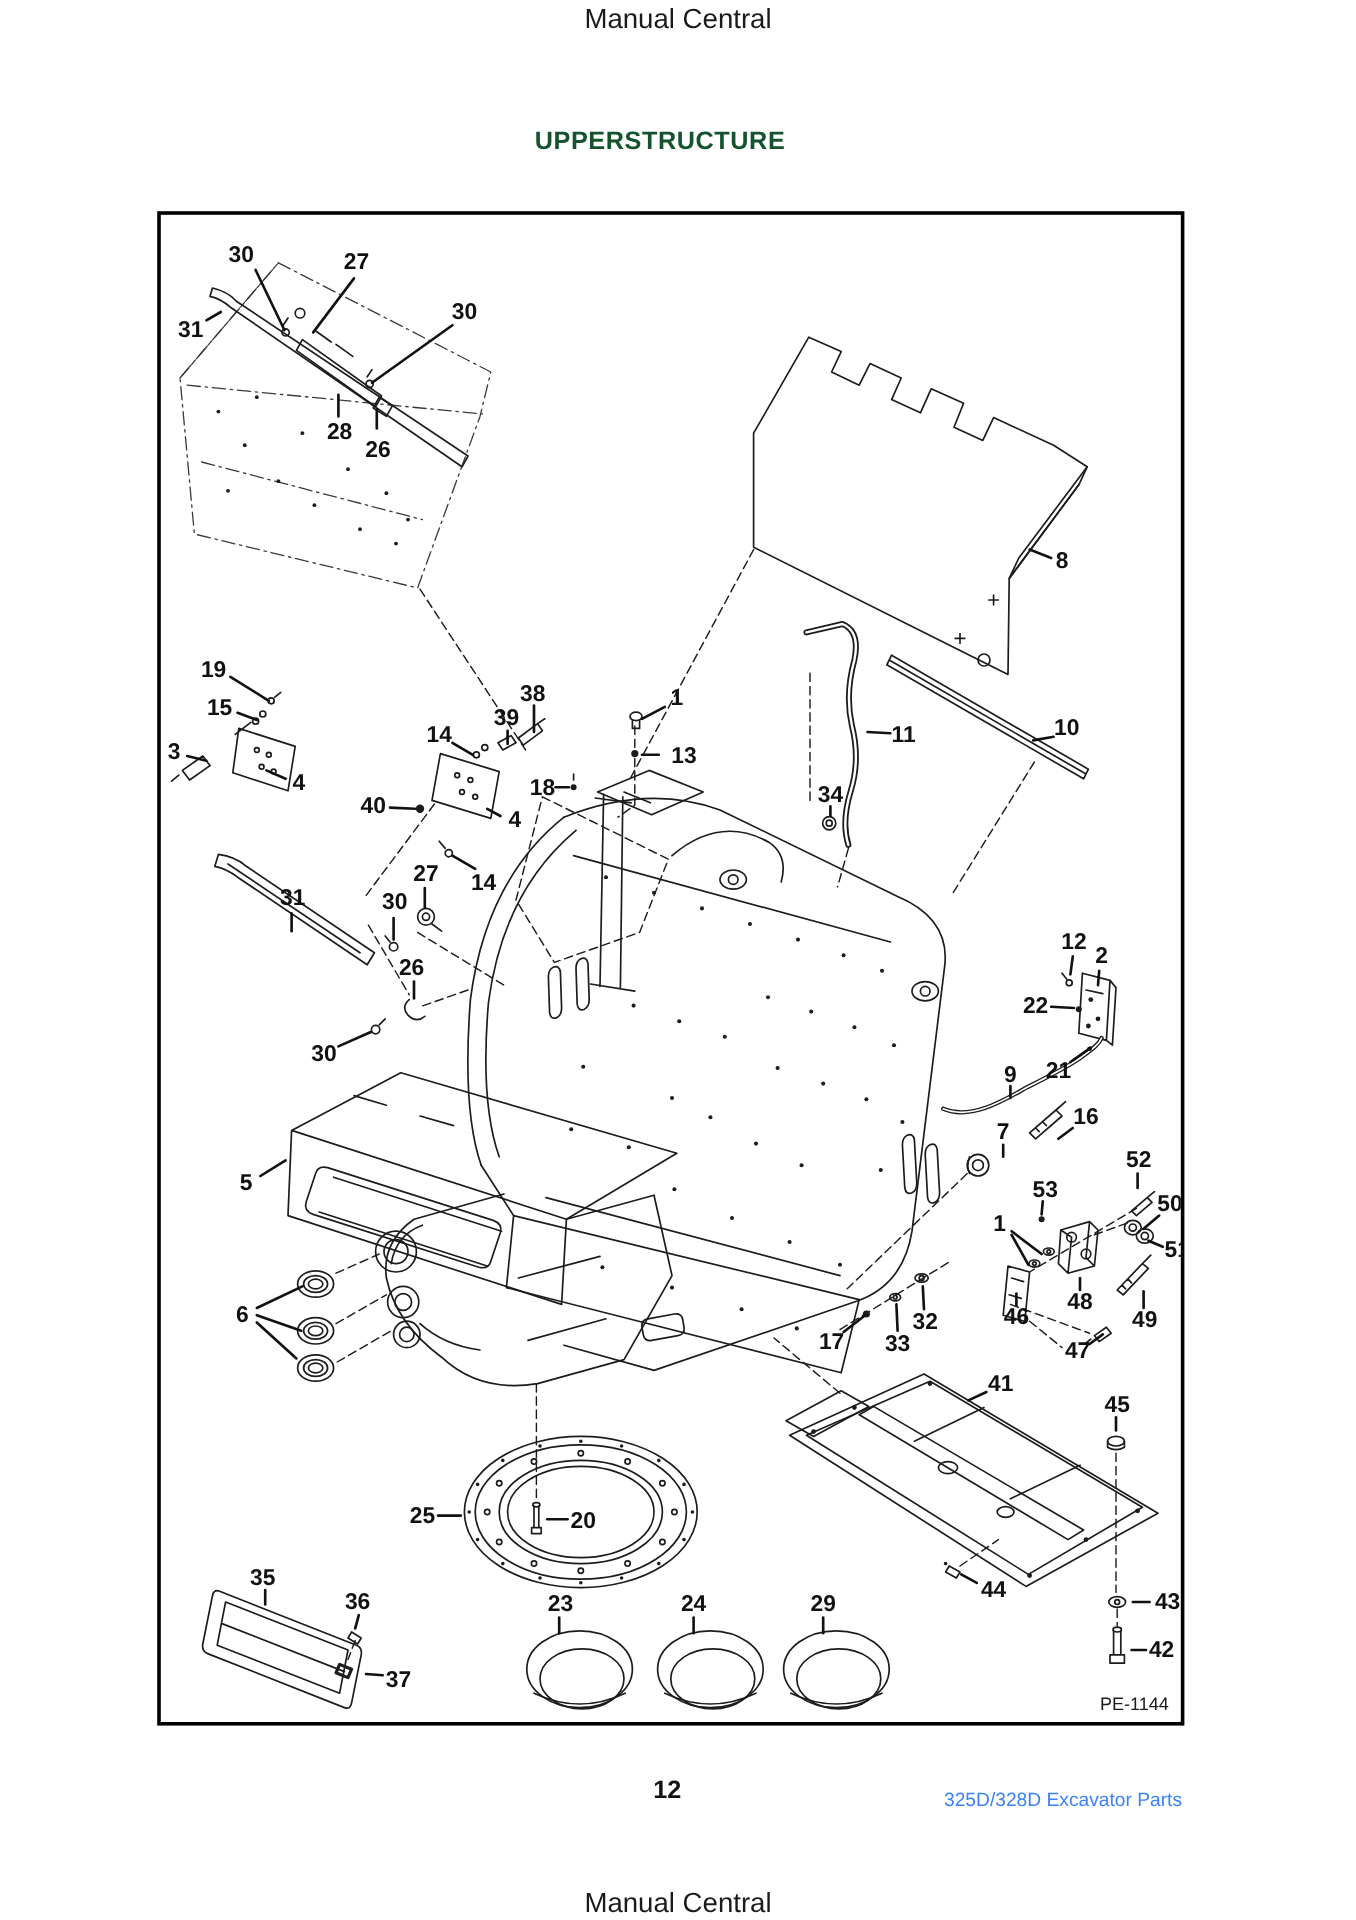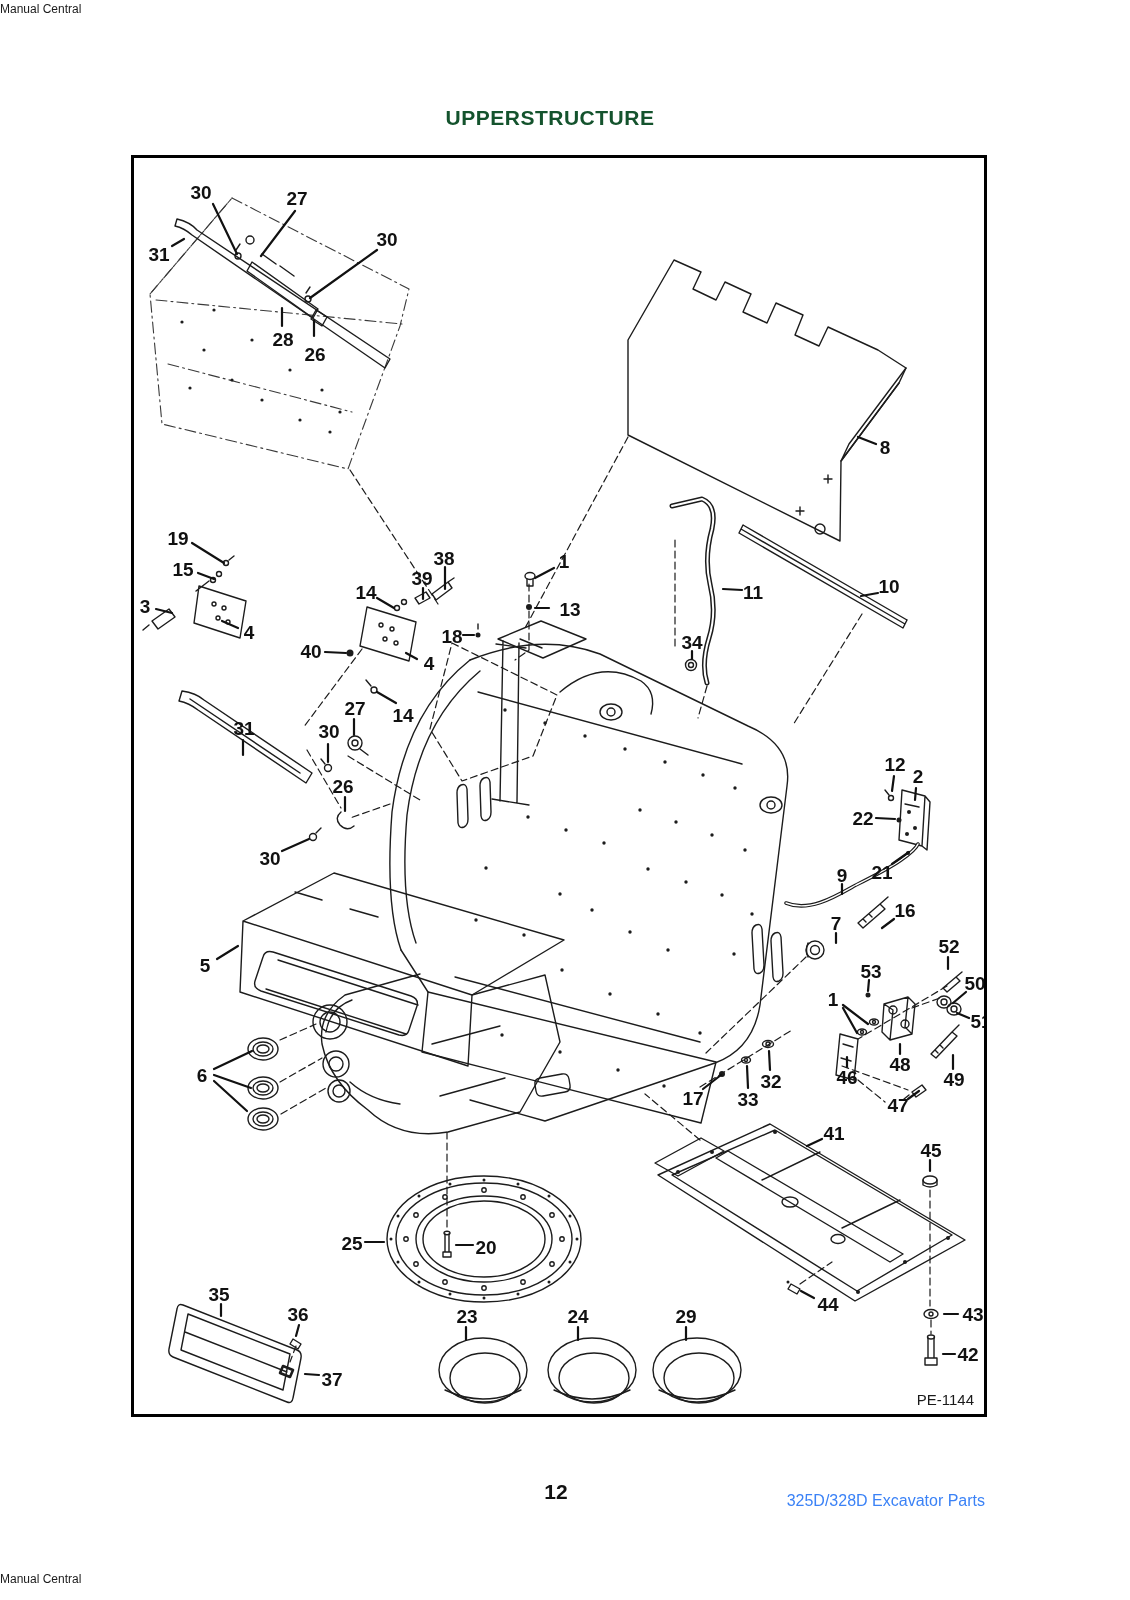--- a/index.html
+++ b/index.html
@@ -1,21 +1,21 @@
 <!DOCTYPE html>
 <html><head>
 <meta charset="utf-8">
 <style>
   html,body{margin:0;padding:0;background:#fff;}
   body{position:relative;width:1130px;height:1600px;font-family:"Liberation Sans",sans-serif;color:#111;overflow:hidden;}
-  .watermark{position:absolute;left:0;right:0;text-align:left;font-size:12px;color:#1a1a1a;}
+  .watermark{position:absolute;left:0;right:0;text-align:center;font-size:23px;color:#1a1a1a;}
   .wm-top{top:2px;}
   .wm-bottom{top:1572px;}
   .page-title{position:absolute;left:0;right:30px;top:106px;text-align:center;font-size:21px;font-weight:700;letter-spacing:.5px;color:#14532d;}
-  .diagram-box{position:absolute;left:131px;top:155px;width:856px;height:1262px;border:3px solid #000;box-sizing:border-box;background:#fff;}
+  .diagram-box{position:absolute;left:131px;top:176px;width:856px;height:1262px;border:3px solid #000;box-sizing:border-box;background:#fff;}
   .diagram-box svg{display:block;width:850px;height:1256px;}
   .fig-code{position:absolute;right:10px;bottom:6px;font-size:15px;color:#1a1a1a;}
   .page-number{position:absolute;left:0;width:1112px;top:1480px;text-align:center;font-size:21px;font-weight:700;}
   .doc-title{position:absolute;right:145px;top:1492px;font-size:16px;color:#3b82f6;}
   
   .ink path,.ink line,.ink circle,.ink ellipse,.ink rect{stroke:#1c1c1c;fill:none;stroke-width:1.4;stroke-linejoin:round;stroke-linecap:round;}
   .ink .dotfill{fill:#1c1c1c;stroke:none;}
   .ink .dash{stroke-dasharray:7 4;stroke-width:1.2;}
   .ink .dashdot{stroke-dasharray:11 4 2 4;stroke-width:1.1;stroke:#3a3a3a;}
   .ink .bold{stroke-width:2.6;}

